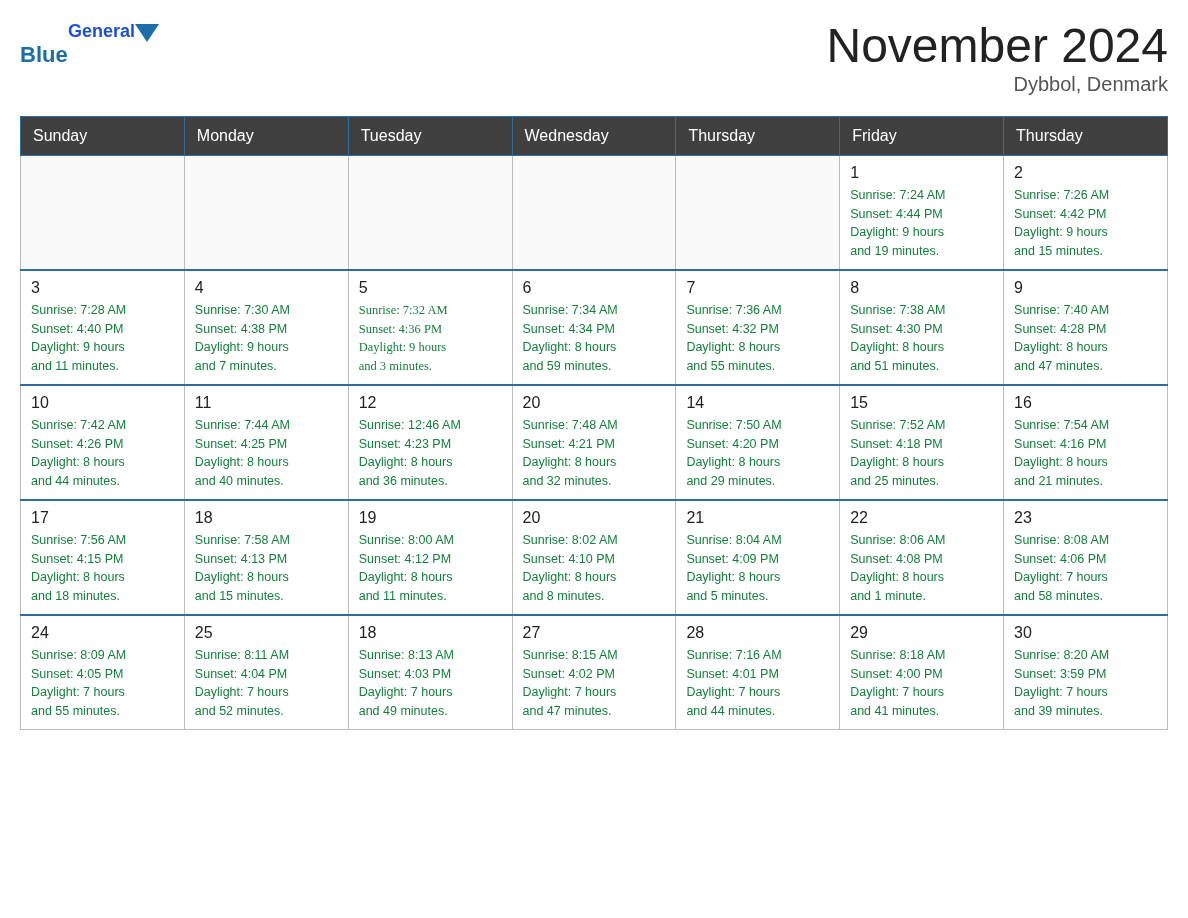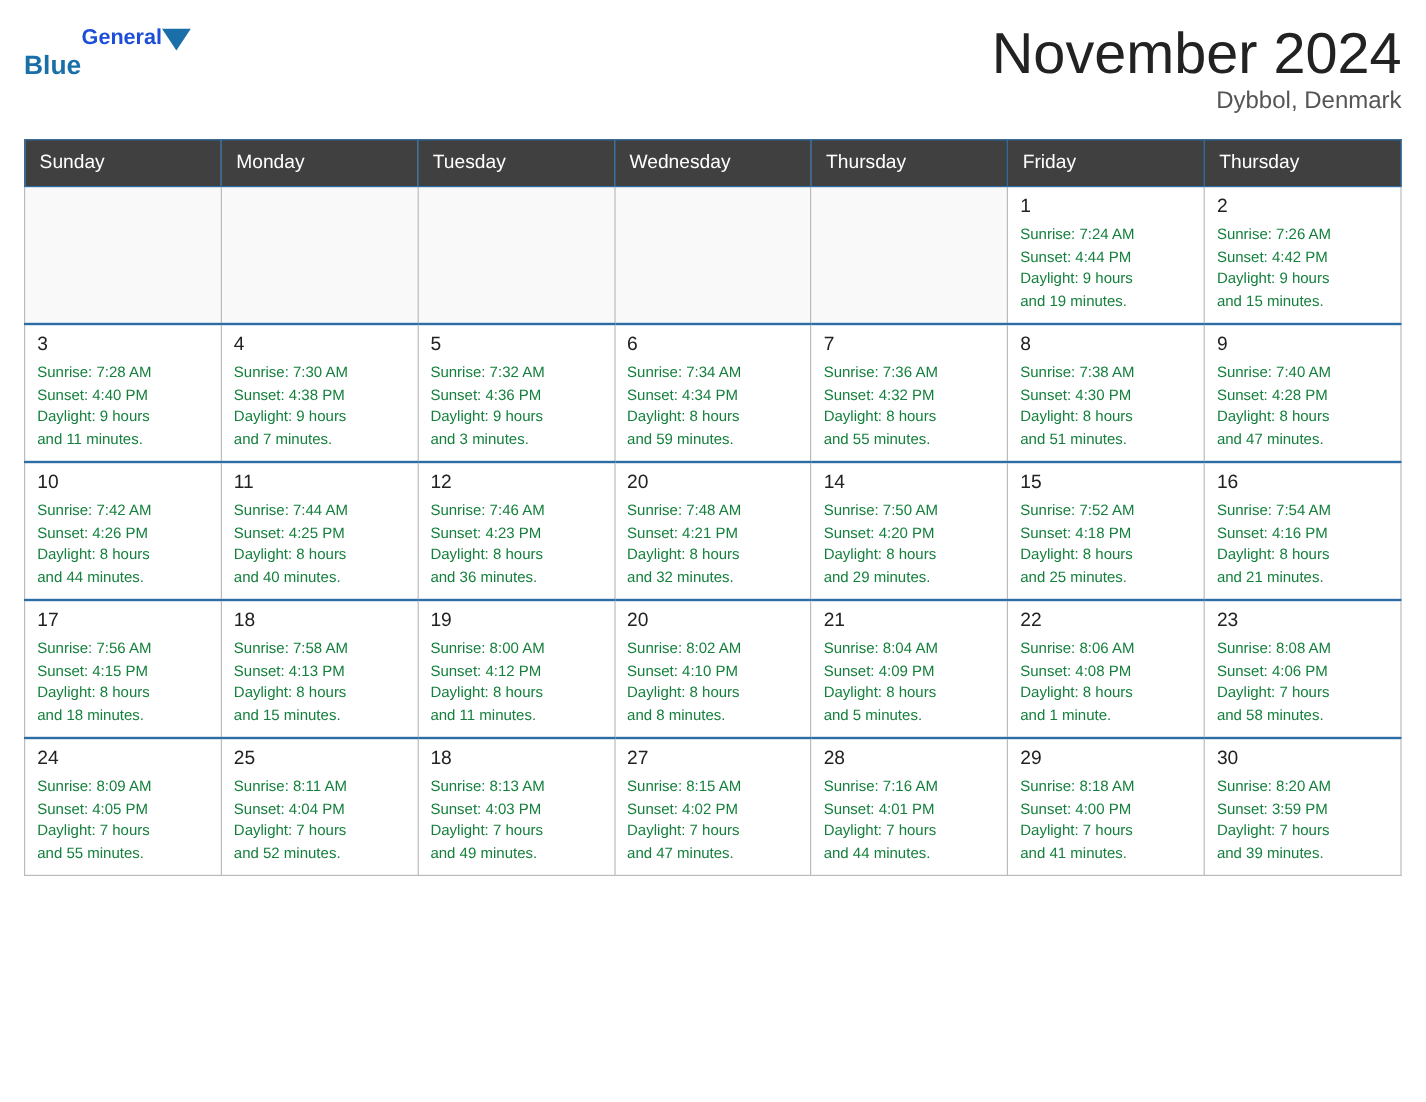--- a/index.html
+++ b/index.html
@@ -168,21 +168,21 @@
         </td>
         <td>
           <span class="day-number">4</span>
           <div class="day-info" style="white-space: pre-line;">Sunrise: 7:30 AM
 Sunset: 4:38 PM
 Daylight: 9 hours
 and 7 minutes.</div>
         </td>
         <td>
           <span class="day-number">5</span>
-          <div class="day-info" style="white-space: pre-line;">Sunrise: 7:32 AM
+          <div class="day-info" style="white-space: pre-line; font-family: Liberation Serif, serif;">Sunrise: 7:32 AM
 Sunset: 4:36 PM
 Daylight: 9 hours
 and 3 minutes.</div>
         </td>
         <td>
           <span class="day-number">6</span>
           <div class="day-info" style="white-space: pre-line;">Sunrise: 7:34 AM
 Sunset: 4:34 PM
 Daylight: 8 hours
 and 59 minutes.</div>
@@ -219,21 +219,21 @@
         </td>
         <td>
           <span class="day-number">11</span>
           <div class="day-info" style="white-space: pre-line;">Sunrise: 7:44 AM
 Sunset: 4:25 PM
 Daylight: 8 hours
 and 40 minutes.</div>
         </td>
         <td>
           <span class="day-number">12</span>
-          <div class="day-info" style="white-space: pre-line;">Sunrise: 7:46 AM
+          <div class="day-info" style="white-space: pre-line;">Sunrise: 12:46 AM
 Sunset: 4:23 PM
 Daylight: 8 hours
 and 36 minutes.</div>
         </td>
         <td>
           <span class="day-number">20</span>
           <div class="day-info" style="white-space: pre-line;">Sunrise: 7:48 AM
 Sunset: 4:21 PM
 Daylight: 8 hours
 and 32 minutes.</div>

